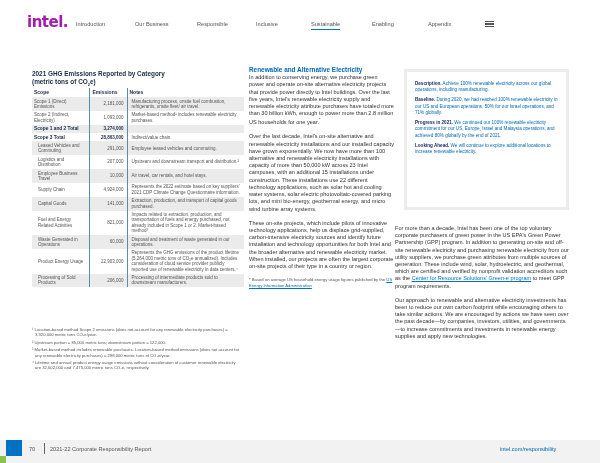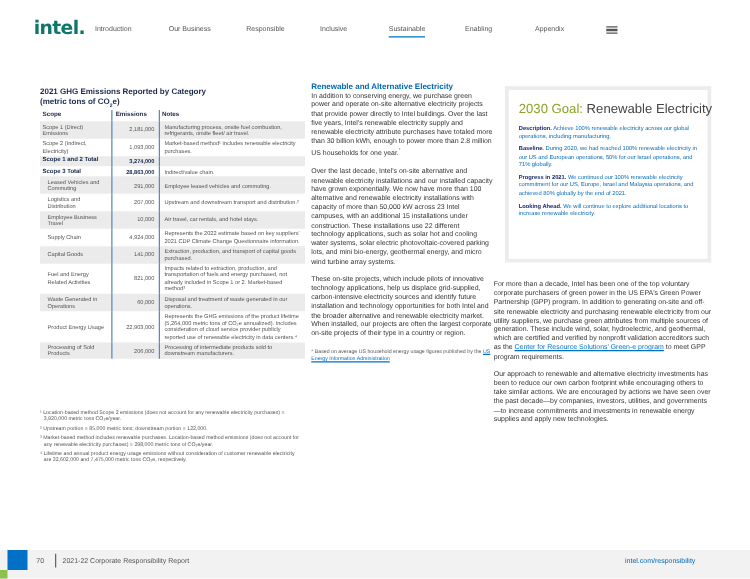--- a/index.html
+++ b/index.html
@@ -1,21 +1,21 @@
 <!DOCTYPE html>
 <html><head>
 <meta charset="utf-8">
 <style>
   * { margin: 0; padding: 0; box-sizing: border-box; }
   html, body { width: 600px; height: 463px; background: #ffffff; overflow: hidden; }
   body { font-family: "Liberation Sans", sans-serif; color: #3a3a3a; position: relative; }
 
   
   .topnav { position: absolute; left: 0; top: 0; width: 600px; height: 40px; }
-  .logo { position: absolute; left: 27px; top: 13px; font-family: "DejaVu Sans", sans-serif; font-weight: bold; font-size: 15px; color: #0f766e; letter-spacing: -0.5px; }
+  .logo { position: absolute; left: 27px; top: 13px; font-family: "DejaVu Sans", sans-serif; font-weight: bold; font-size: 15px; color: #a21caf; letter-spacing: -0.5px; }
   .nav-item { position: absolute; top: 21px; font-size: 5.6px; color: #555; white-space: nowrap; }
   .nav-item.active { border-bottom: 1px solid #0071c5; padding-bottom: 2px; }
   .menu-icon { position: absolute; left: 485px; top: 21px; width: 9px; height: 6px; }
   .menu-icon span { display: block; height: 1.2px; background: #555; margin-bottom: 1.2px; }
 
   
   .tbl-title { position: absolute; left: 32px; top: 70px; font-size: 6.4px; font-weight: bold; color: #1a2a4a; line-height: 8px; width: 210px; }
   .tbl-title sub { font-size: 4px; }
   .ghg-table { position: absolute; left: 32px; top: 88px; width: 212px; border-collapse: collapse; font-size: 4.5px; line-height: 5.4px; }
   .ghg-table th { text-align: left; font-weight: bold; color: #1a2a4a; font-size: 5px; padding: 1.5px 2px 2px 2px; height: 9px; }
@@ -171,21 +171,20 @@
 
 <div class="mid-col">
   <div class="section-title">Renewable and Alternative Electricity</div>
   <p><span>In addition to conserving energy, we purchase green power and operate on-site alternative electricity projects that provide power directly to Intel buildings. Over the last five years, Intel's renewable electricity supply and renewable electricity attribute purchases have totaled more than 30 billion kWh, enough to power more than 2.8 million US households for one year.</span><sup>*</sup></p>
   <p>Over the last decade, Intel's on-site alternative and renewable electricity installations and our installed capacity have grown exponentially. We now have more than 100 alternative and renewable electricity installations with capacity of more than 50,000 kW across 23 Intel campuses, with an additional 15 installations under construction. These installations use 22 different technology applications, such as solar hot and cooling water systems, solar electric photovoltaic-covered parking lots, and mini bio-energy, geothermal energy, and micro wind turbine array systems.</p>
   <p>These on-site projects, which include pilots of innovative technology applications, help us displace grid-supplied, carbon-intensive electricity sources and identify future installation and technology opportunities for both Intel and the broader alternative and renewable electricity market. When installed, our projects are often the largest corporate on-site projects of their type in a country or region.</p>
   <p class="mid-footnote"><span>* Based on average US household energy usage figures published by the </span><a class="link">US Energy Information Administration</a></p>
 </div>
 
 <div class="goal-box">
-  <div class="goal-title"><span class="yr">2030 Goal:</span><span> Renewable Electricity</span></div>
   <div class="goal-p"><b>Description.</b><span> Achieve 100% renewable electricity across our global operations, including manufacturing.</span></div>
   <div class="goal-p"><b>Baseline.</b><span> During 2020, we had reached 100% renewable electricity in our US and European operations, 50% for our Israel operations, and 71% globally.</span></div>
   <div class="goal-p"><b>Progress in 2021.</b><span> We continued our 100% renewable electricity commitment for our US, Europe, Israel and Malaysia operations, and achieved 80% globally by the end of 2021.</span></div>
   <div class="goal-p"><b>Looking Ahead.</b><span> We will continue to explore additional locations to increase renewable electricity.</span></div>
 </div>
 
 <div class="right-col">
   <p><span>For more than a decade, Intel has been one of the top voluntary corporate purchasers of green power in the US EPA's Green Power Partnership (GPP) program. In addition to generating on-site and off-site renewable electricity and purchasing renewable electricity from our utility suppliers, we purchase green attributes from multiple sources of generation. These include wind, solar, hydroelectric, and geothermal, which are certified and verified by nonprofit validation accreditors such as the </span><a class="link">Center for Resource Solutions' Green-e program</a><span> to meet GPP program requirements.</span></p>
   <p>Our approach to renewable and alternative electricity investments has been to reduce our own carbon footprint while encouraging others to take similar actions. We are encouraged by actions we have seen over the past decade—by companies, investors, utilities, and governments—to increase commitments and investments in renewable energy supplies and apply new technologies.</p>
 </div>

